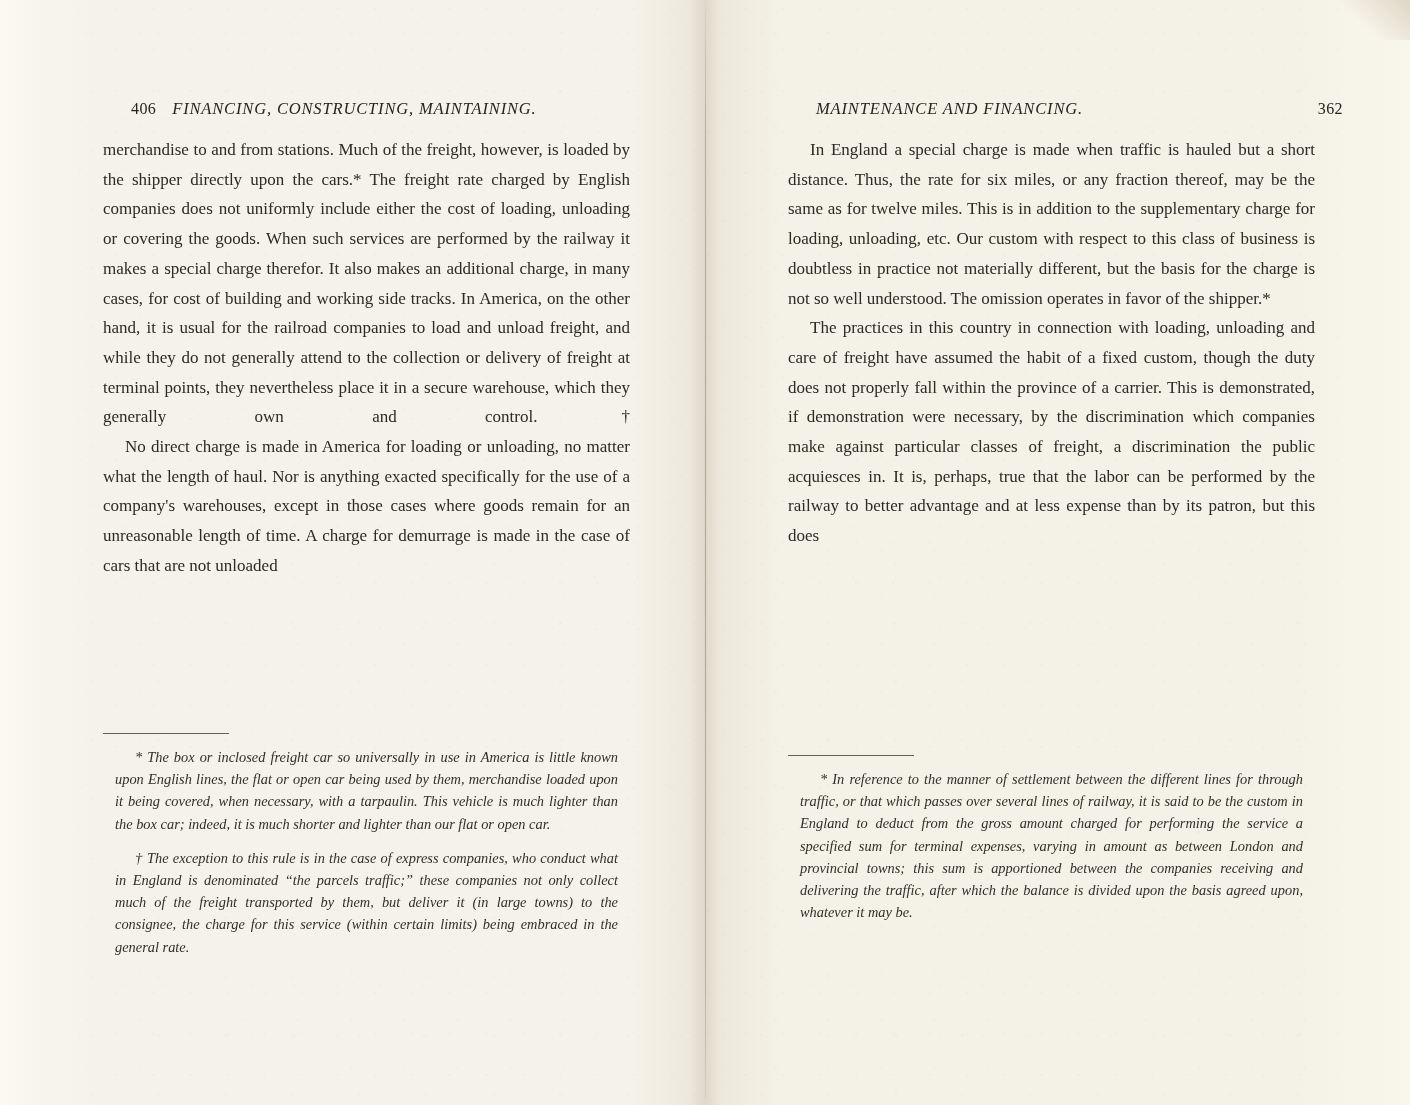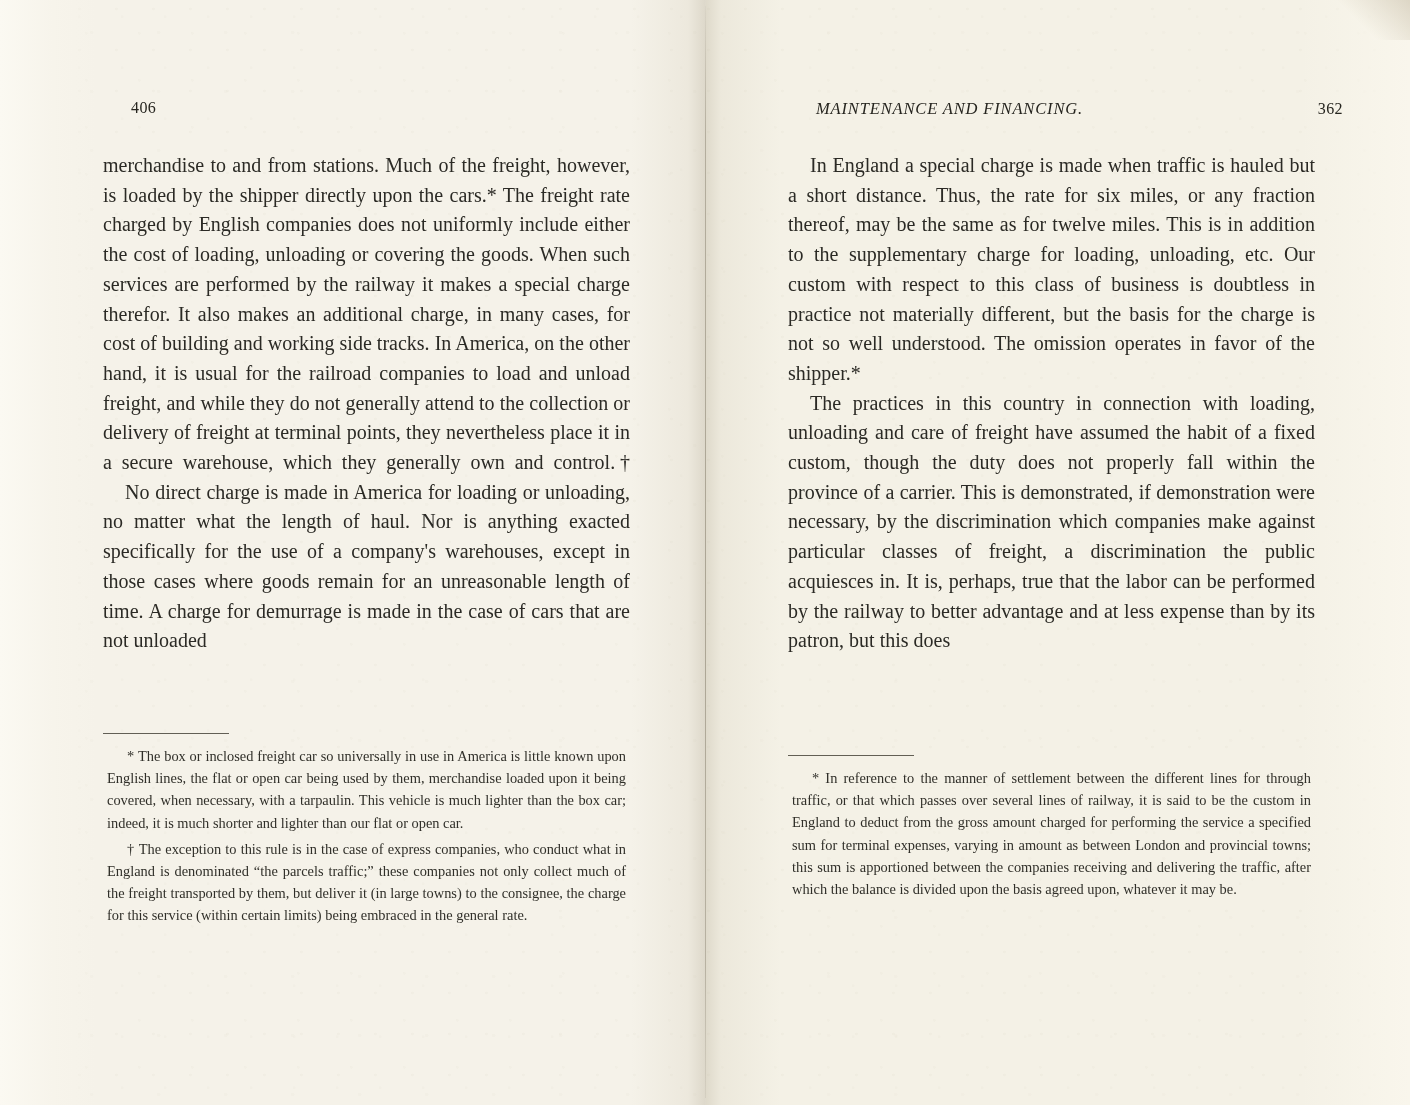--- a/index.html
+++ b/index.html
@@ -86,23 +86,23 @@
     font-style: normal;
     font-size: 16px;
     letter-spacing: 0.4px;
   }
   .page-left .rh-row .folio { margin-right: 16px; }
   .page-right .rh-row .folio { margin-left: auto; }
   .rh-title { }
 
   .body {
     position: absolute;
-    top: 151px;
+    top: 135px;
     width: 527px;
-    font-size: 20px;
+    font-size: 17px;
     line-height: 29.7px;
     text-align: justify;
     text-justify: inter-word;
     -webkit-hyphens: none; hyphens: none;
     color: #2b2a25;
   }
   .body p { margin: 0; text-indent: 0; }
   .body p.ind { text-indent: 22px; }
   .body p:last-child { text-align-last: left; }
   .cont-last { text-align-last: justify; }
@@ -116,21 +116,21 @@
     color: #302f29;
   }
   .fnotes.left-notes  { top: 733px; }
   .fnotes.right-notes { top: 755px; }
   .fn-rule {
     width: 126px; height: 0;
     border-top: 1.6px solid #4d4a40;
     margin: 0 0 11px 0;
     opacity: 0.88;
   }
-  .fnotes p { margin: 4px; text-indent: 20px; }
+  .fnotes p { margin: 12px; text-indent: 20px; font-style: italic; }
   .fnotes p + p { margin-top: 3px; }
   .fnotes p:last-child { text-align-last: left; }
   .fnmark { }
 
   
   .grain {
     position: absolute; inset: 0; pointer-events: none; opacity: 0.5;
     background-image:
       radial-gradient(circle at 14% 22%, rgba(176,164,136,0.10) 0 1.4px, rgba(0,0,0,0) 1.6px),
       radial-gradient(circle at 63% 71%, rgba(176,164,136,0.09) 0 1.2px, rgba(0,0,0,0) 1.5px),
@@ -152,20 +152,21 @@
   <div class="edge edge-far-right"></div>
   <div class="gutter"></div>
   <div class="gutter-line"></div>
   <div class="corner-scuff"></div>
 
   <div class="page page-left">
 
     <div class="running-head">
       <div class="rh-row">
         <span class="folio">406</span>
+        <span class="rh-title">FINANCING, CONSTRUCTING, MAINTAINING.</span>
       </div>
     </div>
 
     <div class="body">
       <p class="cont-last">merchandise to and from stations. Much of the freight, however, is loaded by the shipper directly upon the cars.* The freight rate charged by English companies does not uniformly include either the cost of loading, unloading or covering the goods. When such services are performed by the railway it makes a special charge therefor. It also makes an additional charge, in many cases, for cost of building and working side tracks. In America, on the other hand, it is usual for the railroad companies to load and unload freight, and while they do not generally attend to the collection or delivery of freight at terminal points, they nevertheless place it in a secure warehouse, which they generally own and control.†</p>
       <p class="ind">No direct charge is made in America for loading or unloading, no matter what the length of haul. Nor is anything exacted specifically for the use of a company's warehouses, except in those cases where goods remain for an unreasonable length of time. A charge for demurrage is made in the case of cars that are not unloaded</p>
     </div>
 
     <div class="fnotes left-notes">
       <div class="fn-rule"></div>

